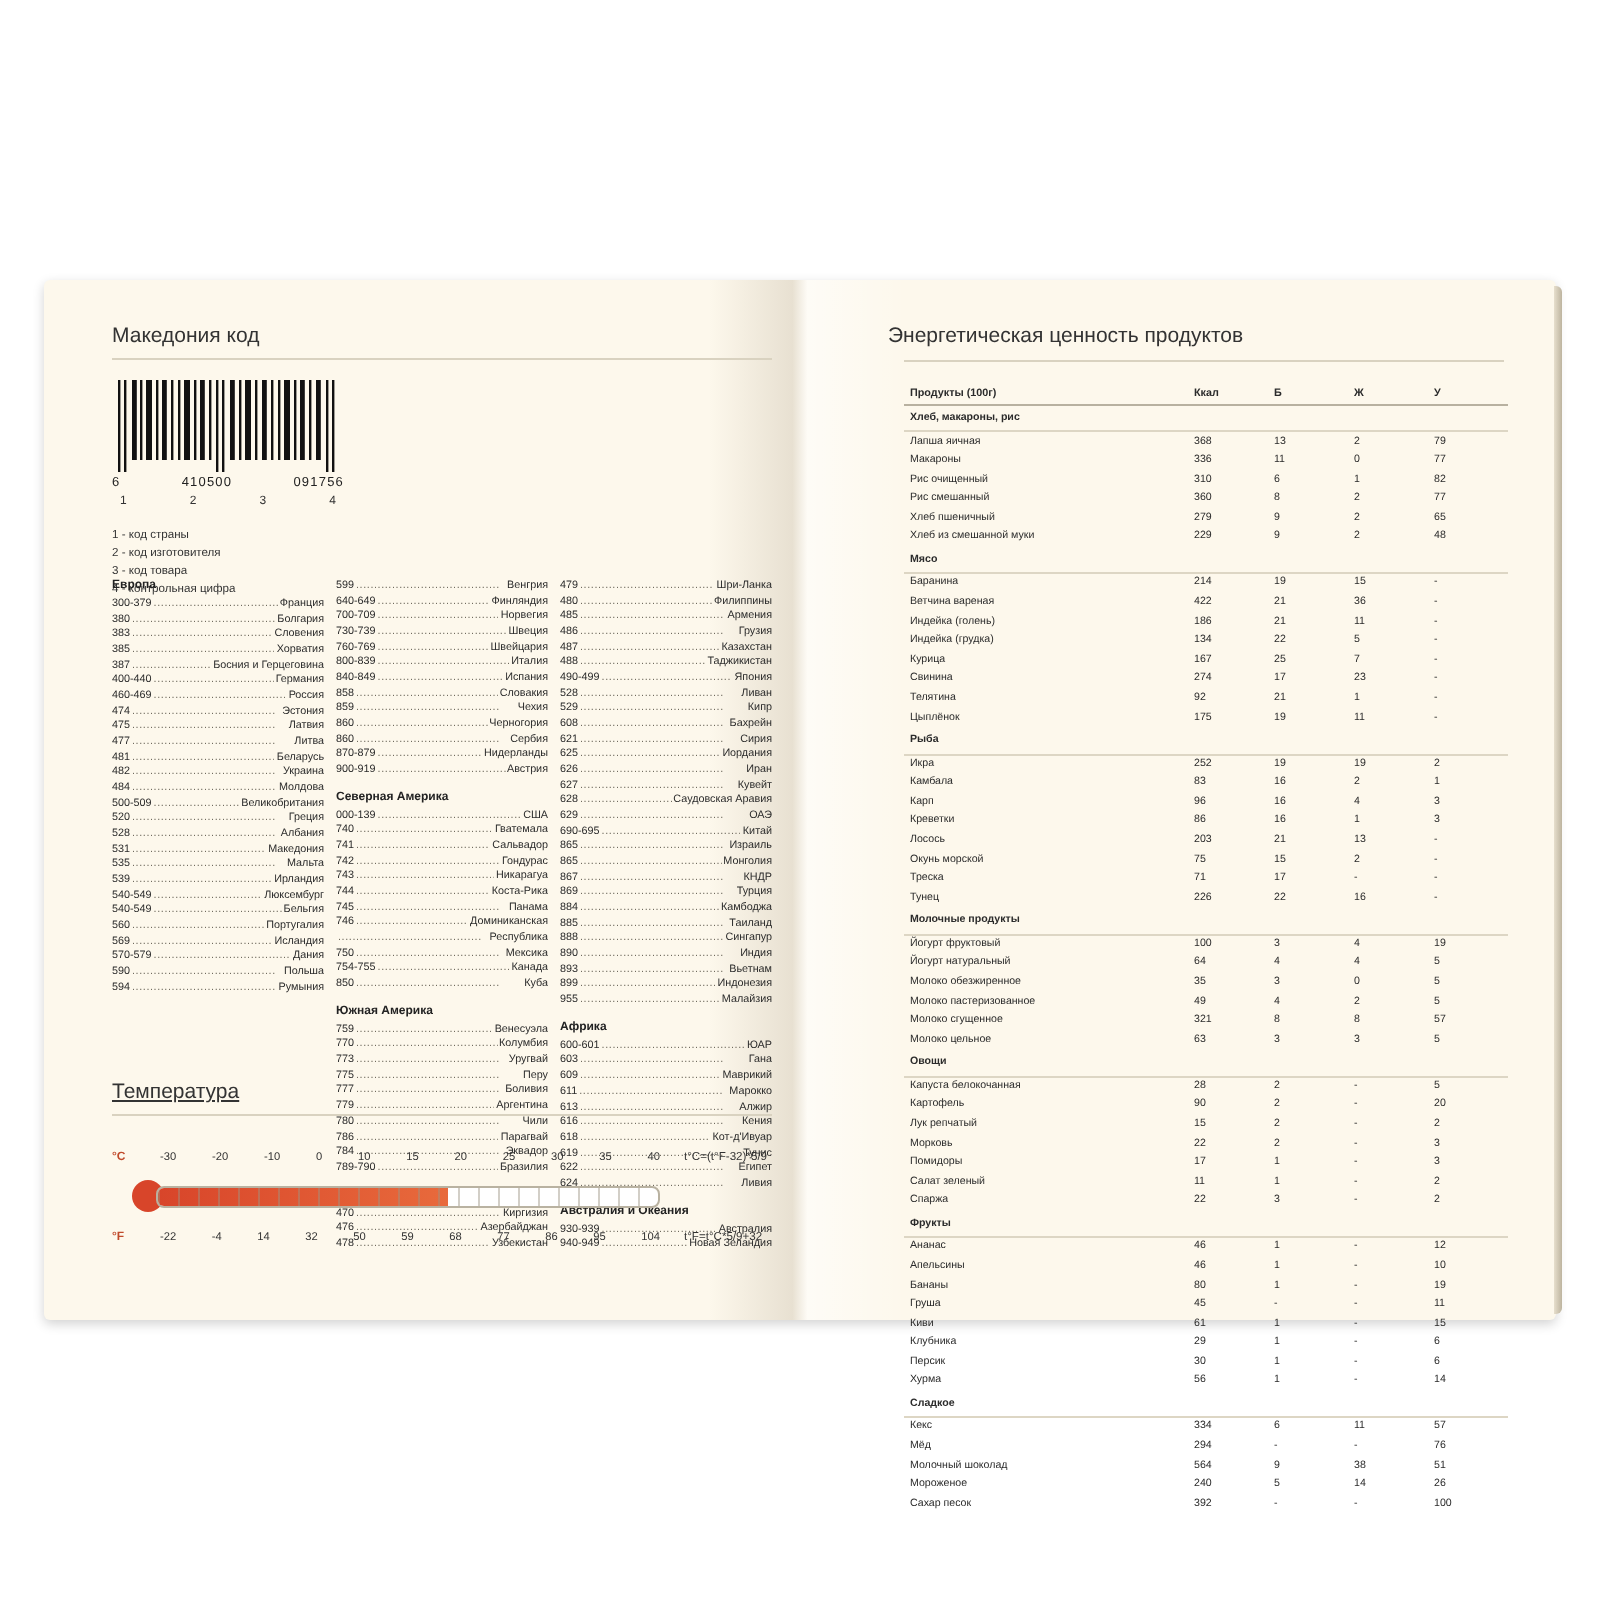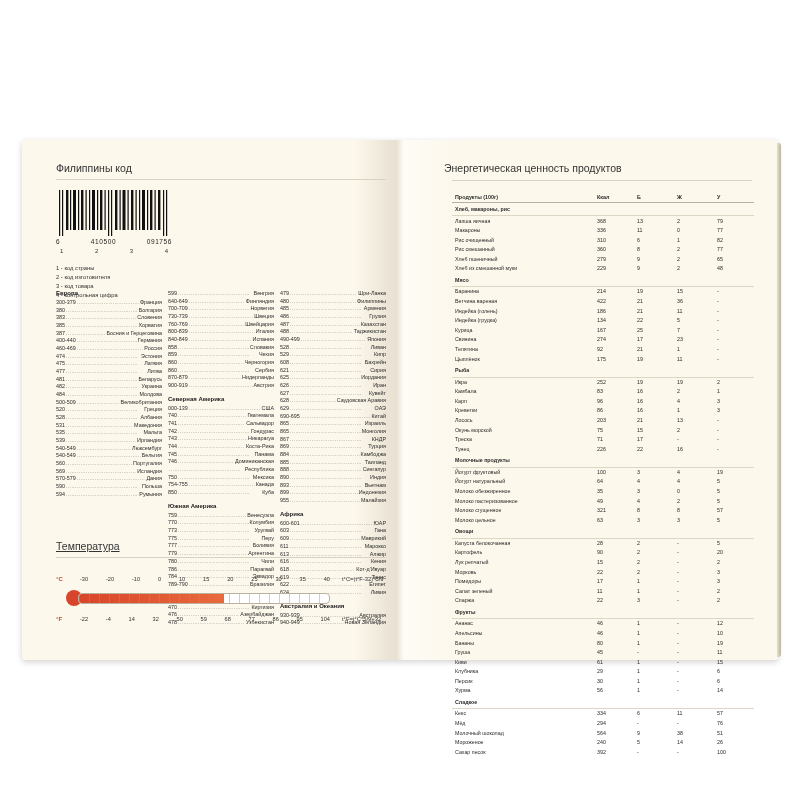--- a/index.html
+++ b/index.html
@@ -76,21 +76,21 @@
   .colhdr{width:34px;}
 </style>
 </head>
 <body>
 
 <div class="spread">
 
   <div class="page left">
 
     <div id="barcode-block">
-      <div class="bc-title">Филиппины код</div>
+      <div class="bc-title">Македония код</div>
       <div class="bc-rule"></div>
       <div class="bc-img">
         <svg width="116" height="46" viewBox="0 0 116 46" xmlns="http://www.w3.org/2000/svg">
           <rect x="0" y="0" width="116" height="46" fill="#fdf8ec"></rect>
           <g fill="#111">
             <rect x="3" y="0" width="1.2" height="46"></rect>
             <rect x="6" y="0" width="1.2" height="46"></rect>
             <rect x="10" y="0" width="2.4" height="40"></rect>
             <rect x="14" y="0" width="1.2" height="40"></rect>
             <rect x="17" y="0" width="3" height="40"></rect>

